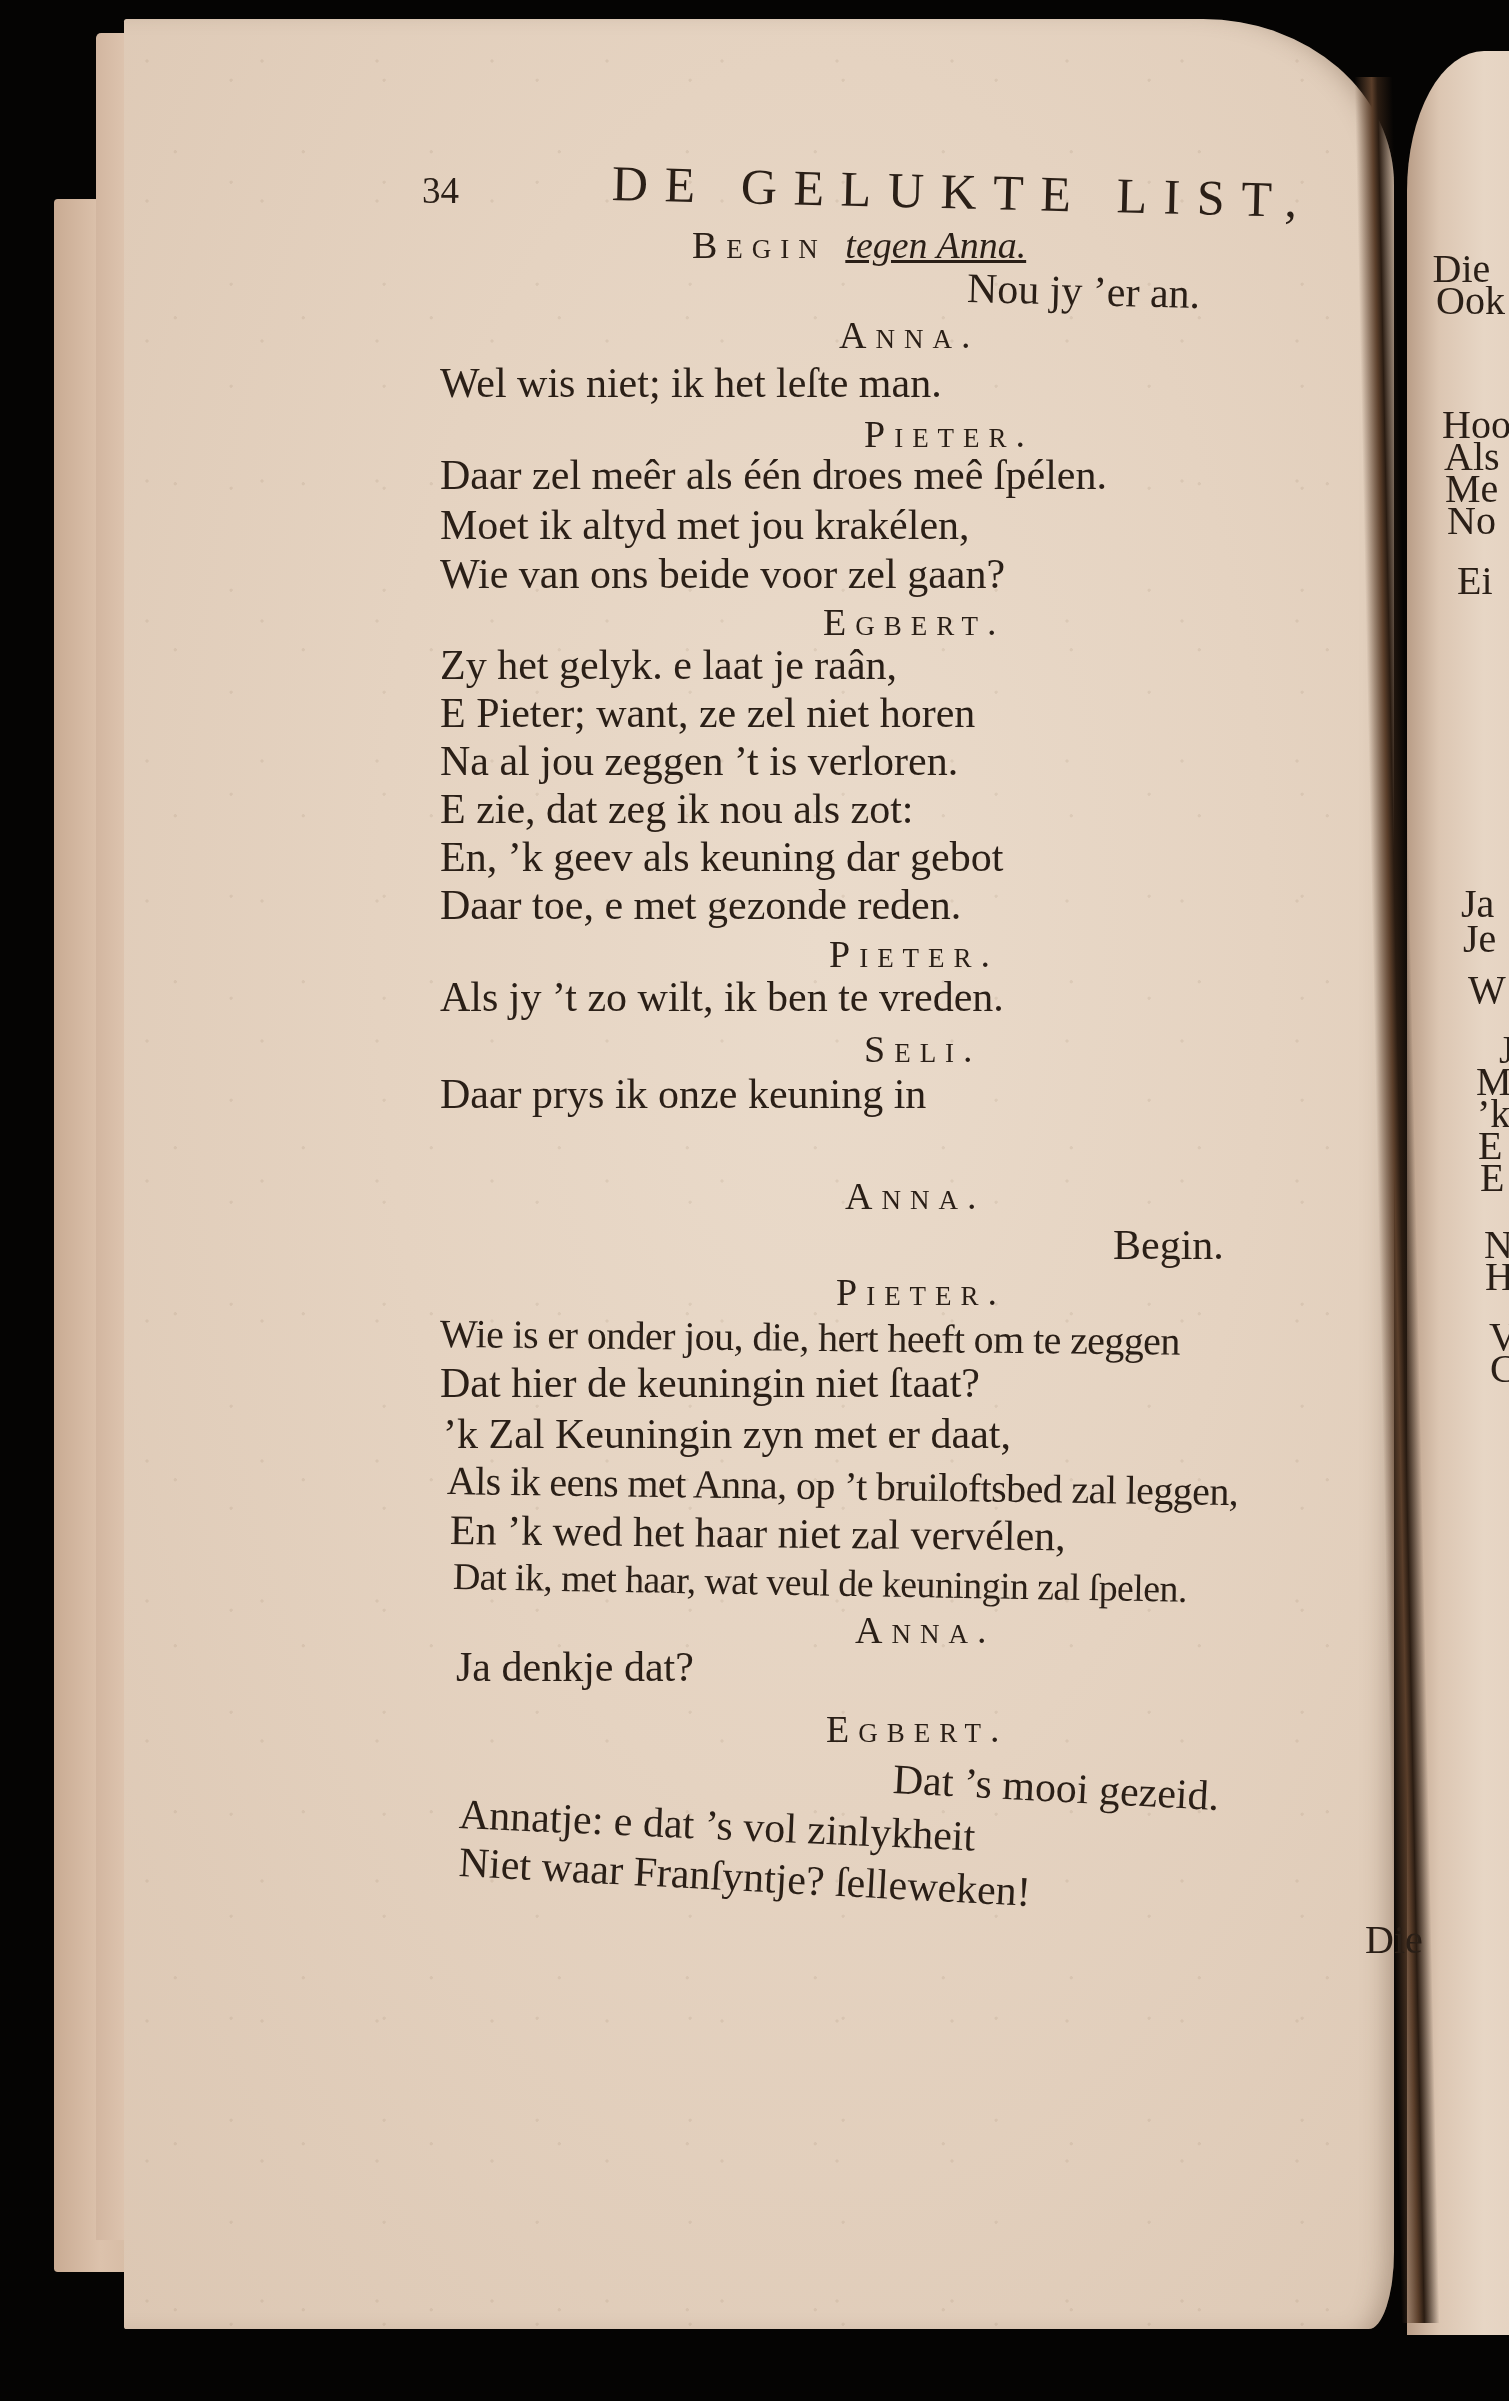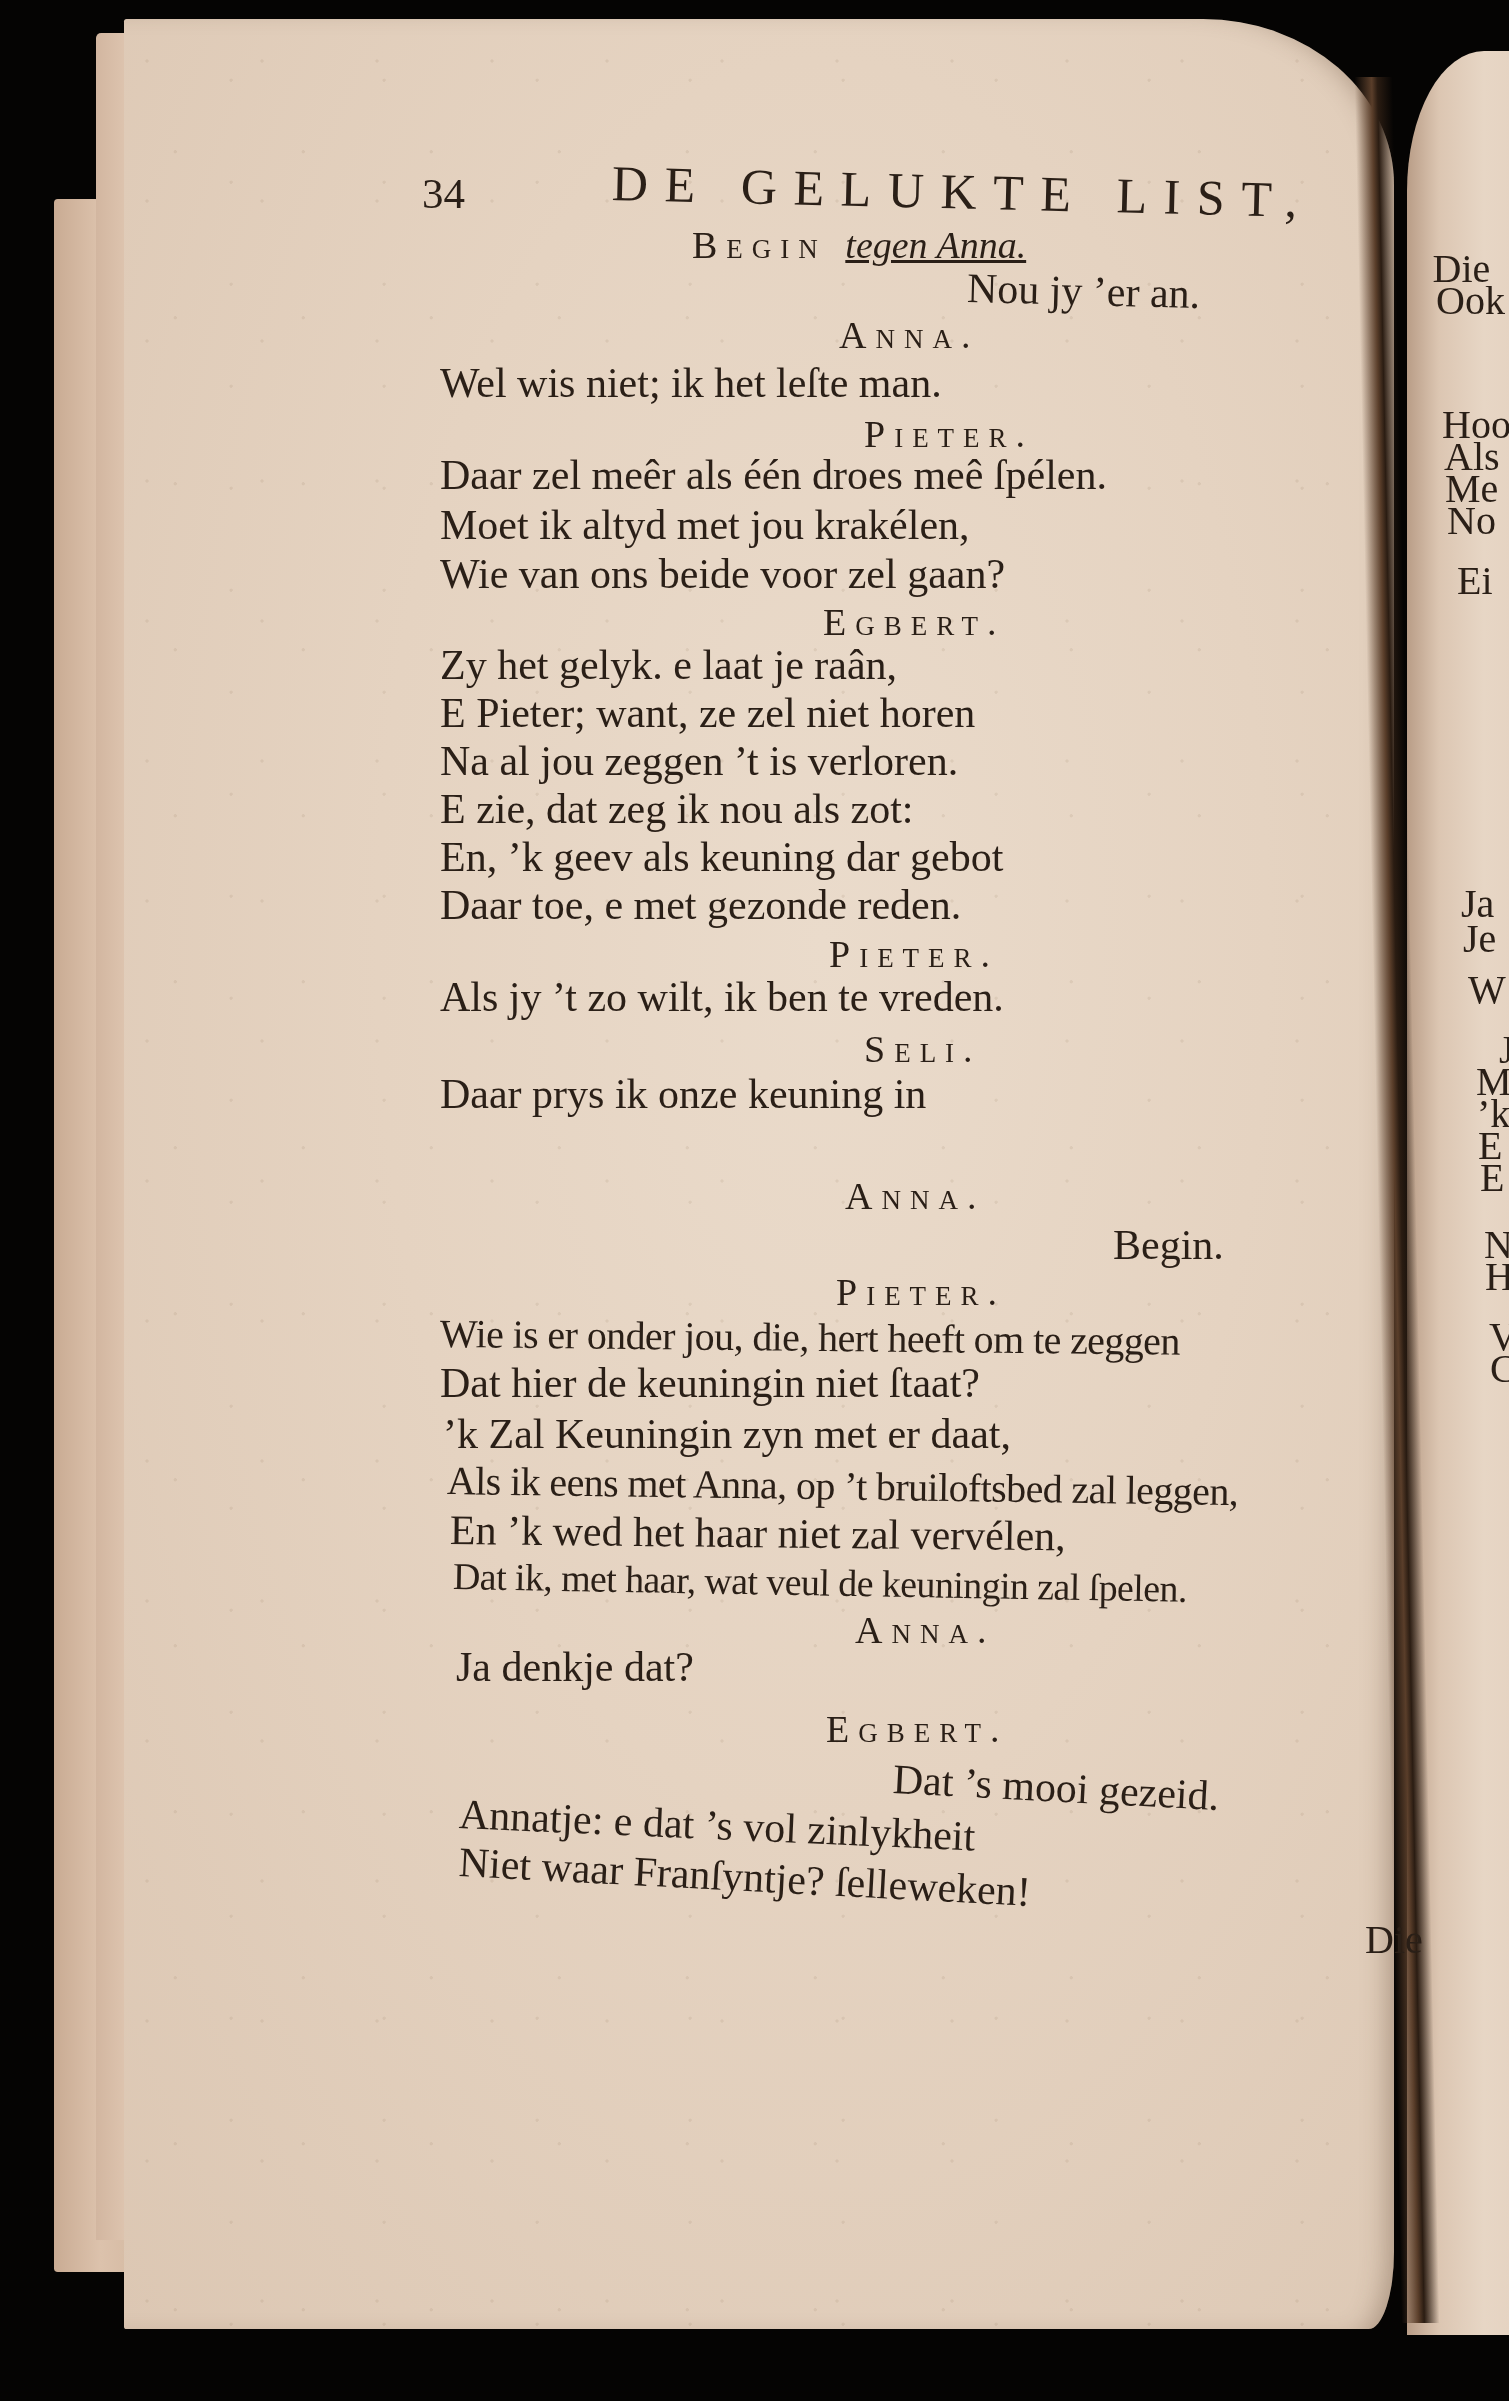--- a/index.html
+++ b/index.html
@@ -60,21 +60,21 @@
     background: linear-gradient(90deg, #b99d87 0%, #dcc6b2 25%, #e7d6c5 60%, #e4d1bf 100%);
     border-radius: 77px 0 0 0 / 140px 0 0 0;
   }
   .text {
     position: absolute;
     font-family: "Liberation Serif", "DejaVu Serif", serif;
     color: #2a1f17;
     white-space: nowrap;
     line-height: 1;
   }
-  .page-number { font-size: 43px; left: 422px; top: 172px; }
+  .page-number { font-size: 37px; left: 422px; top: 172px; }
   .running-head {
     font-size: 50px; left: 612px; top: 158px;
     letter-spacing: 16.6px;
     transform: rotate(1.4deg); transform-origin: left center;
   }
   .speaker {
     font-size: 38px;
     letter-spacing: 9px;
     font-variant: small-caps;
   }

